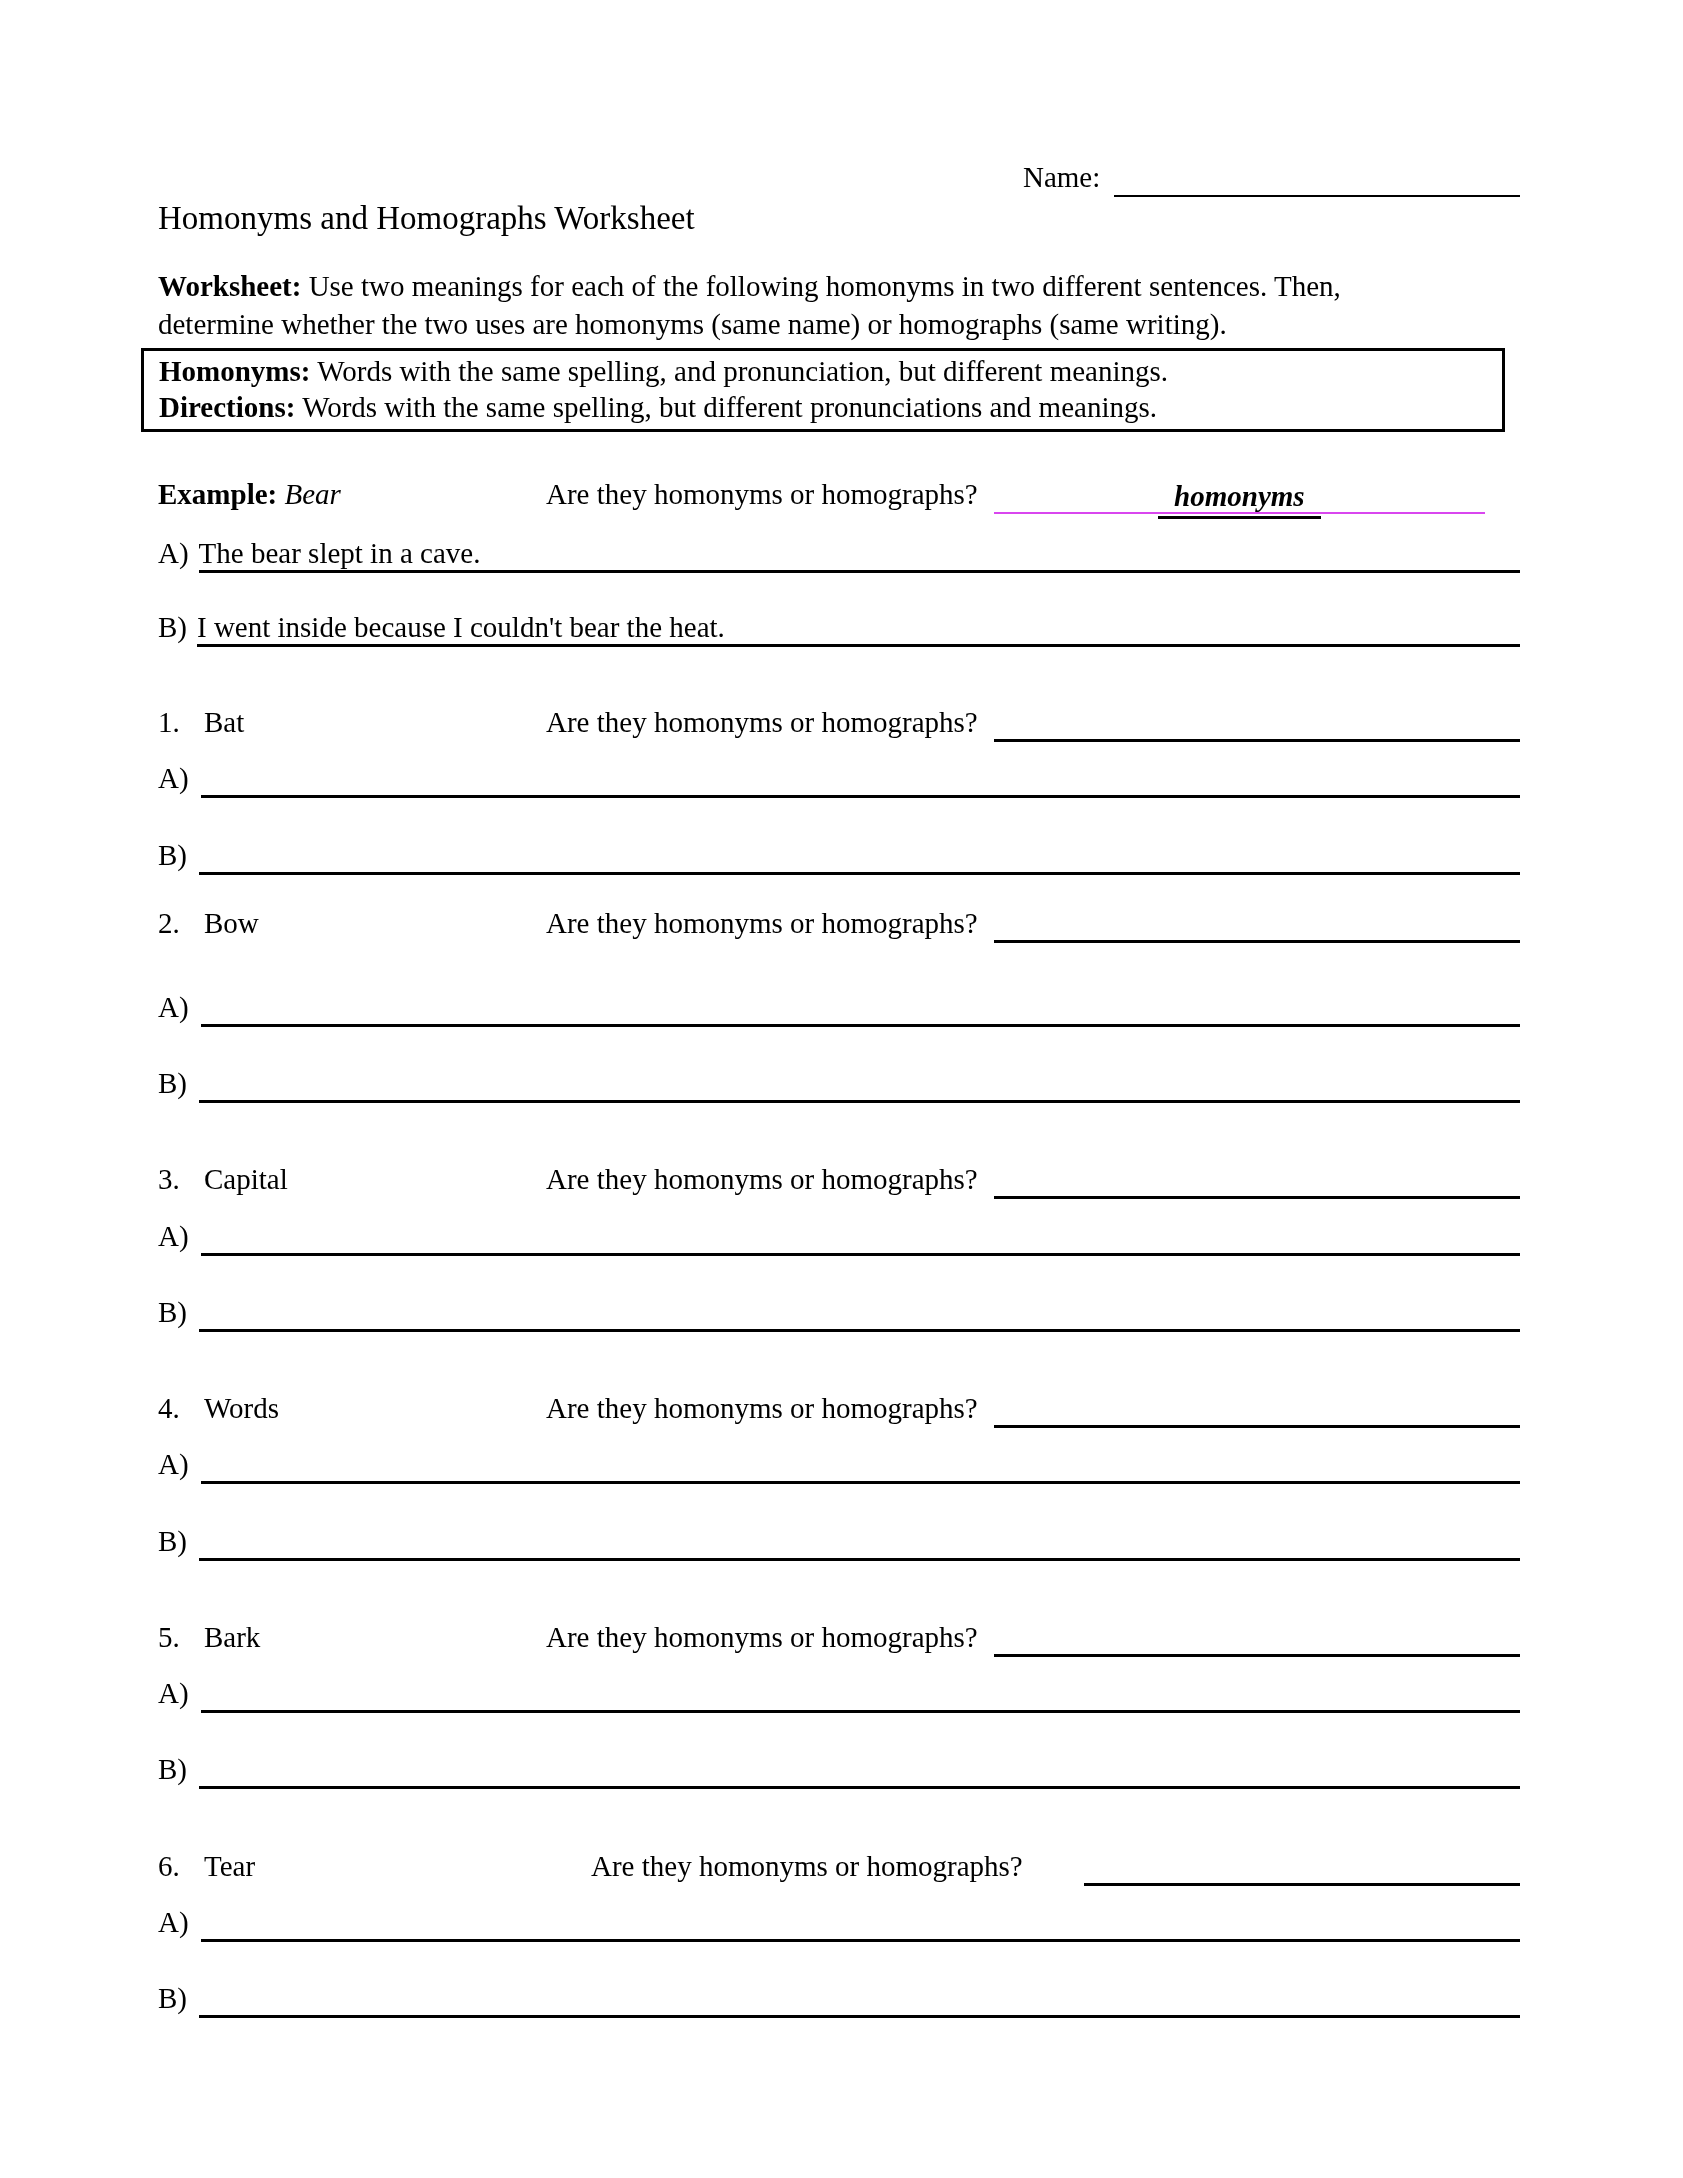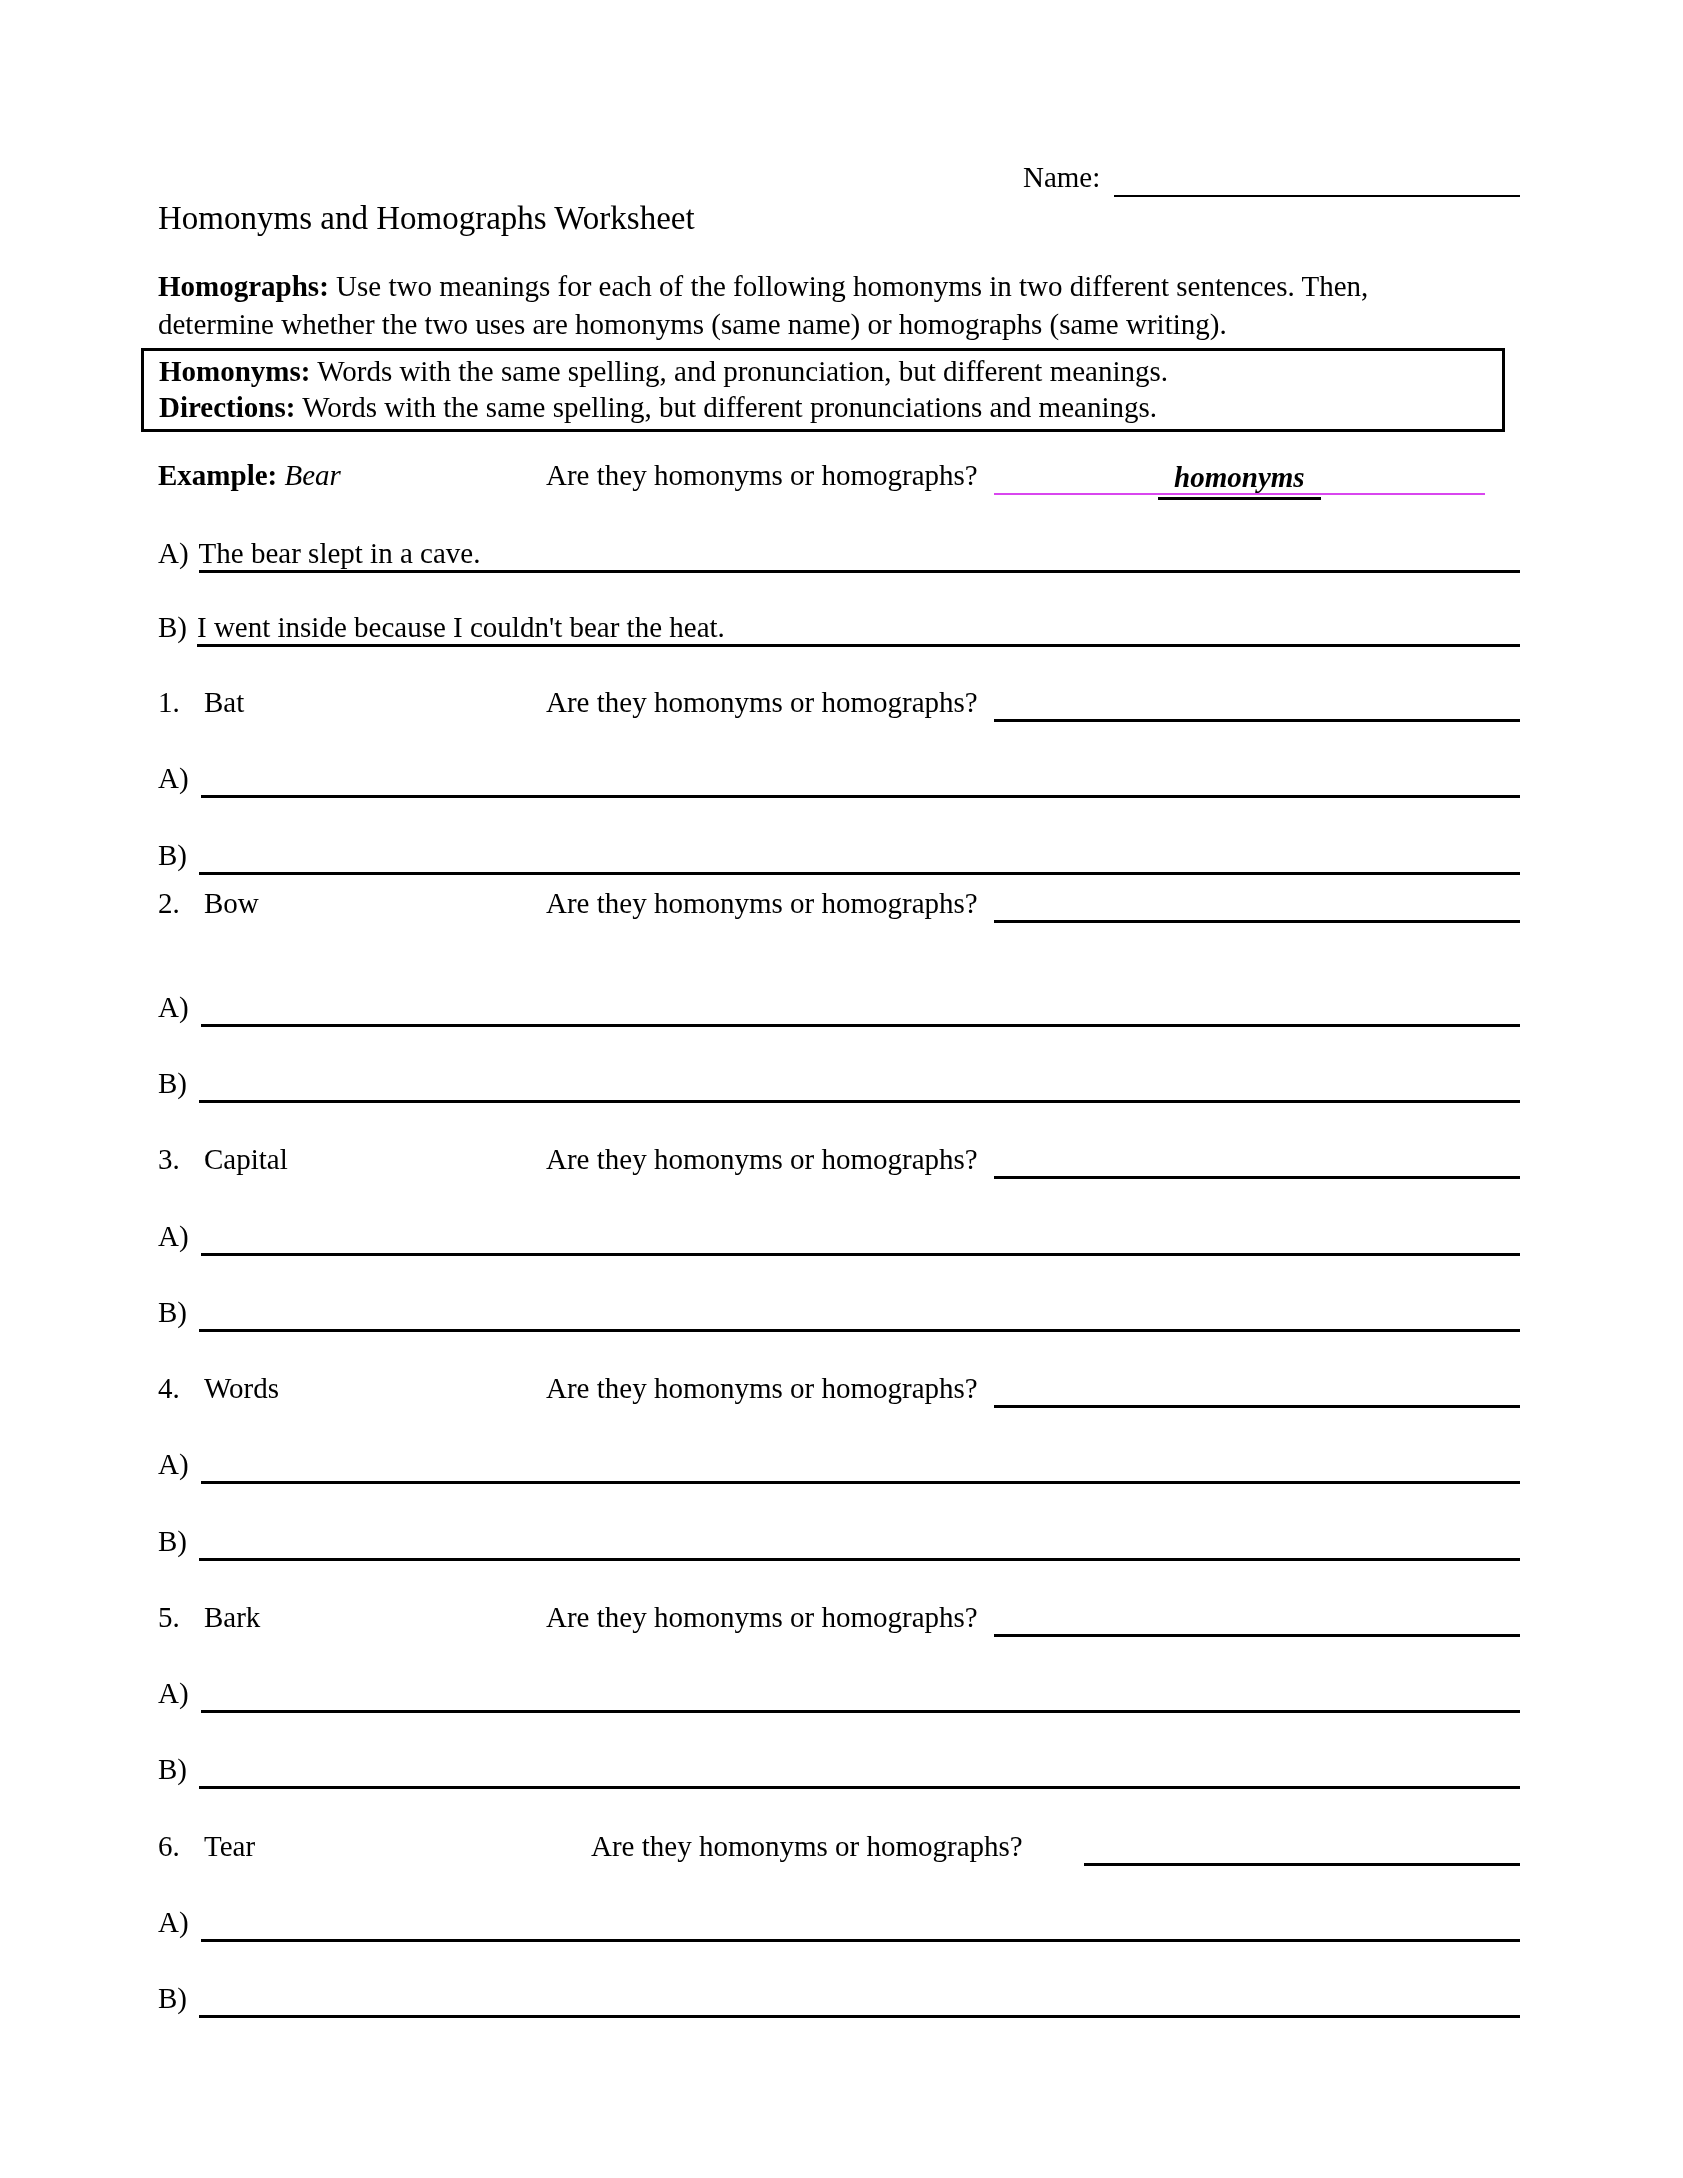--- a/index.html
+++ b/index.html
@@ -12,21 +12,21 @@
     font-size:29px;
     overflow:hidden;
   }
   .txt { position:absolute; white-space:nowrap; }
   
   .frow { position:absolute; left:158px; right:163px; display:flex; align-items:flex-end; }
   .lbl  { line-height:34px; white-space:nowrap; border-bottom:3px solid transparent; }
   .bold { font-weight:bold; }
   .ital { font-style:italic; }
   .numcol { display:inline-block; width:46px; }
-  .qgroup { flex:0 0 388px; width:388px; }
+  .qgroup { flex:0 0 388px; width:388px;margin-top:20px; }
   .fill  { flex:1 1 auto; height:34px; border-bottom:3px solid #000; margin-left:12px; }
   .fill-thin { flex:1 1 auto; height:34px; border-bottom:2px solid #000; margin-left:14px; }
   .sentence { line-height:34px; white-space:nowrap; border-bottom:3px solid #000; padding-right:6px; }
   .ansline { flex:1 1 auto; height:36px; border-bottom:2px solid #d946ef; margin-left:16px; text-align:center; }
   .answord { display:inline-block; line-height:40px; border-bottom:3px solid #000; padding:0 16px;
              font-style:italic; font-weight:bold; }
   .title { font-size:33px; line-height:40px; }
   .dirs { position:absolute; left:158px; top:267px; width:1366px; }
   .dirs .dline { line-height:38px; white-space:nowrap; }
   .defbox {
@@ -42,21 +42,21 @@
 <div class="page">
 
   <div class="frow" style="top:160px; left:1023px; right:163px;">
     <span class="lbl">Name:</span>
     <div class="fill-thin"></div>
   </div>
 
   <div class="txt title" style="left:158px; top:198px;">Homonyms and Homographs Worksheet</div>
 
   <div class="dirs">
-    <div class="dline"><span class="bold">Homographs:</span> <span>Use two meanings for each of the following homonyms in two different sentences.  Then,</span></div>
+    <div class="dline"><span class="bold">Worksheet:</span> <span>Use two meanings for each of the following homonyms in two different sentences.  Then,</span></div>
     <div class="dline"><span>determine whether the two uses are homonyms (same name) or homographs (same writing).</span></div>
   </div>
 
   <div class="defbox">
     <div class="defline"><span class="bold">Homonyms:</span> <span>Words with the same spelling, and pronunciation, but different meanings.</span></div>
     <div class="defline"><span class="bold">Directions:</span> <span>Words with the same spelling, but different pronunciations and meanings.</span></div>
   </div>
 
   <div class="frow" style="top:457px; right:198px;">
     <span class="lbl qgroup"><span class="bold">Example:</span> <span class="ital">Bear</span></span>

